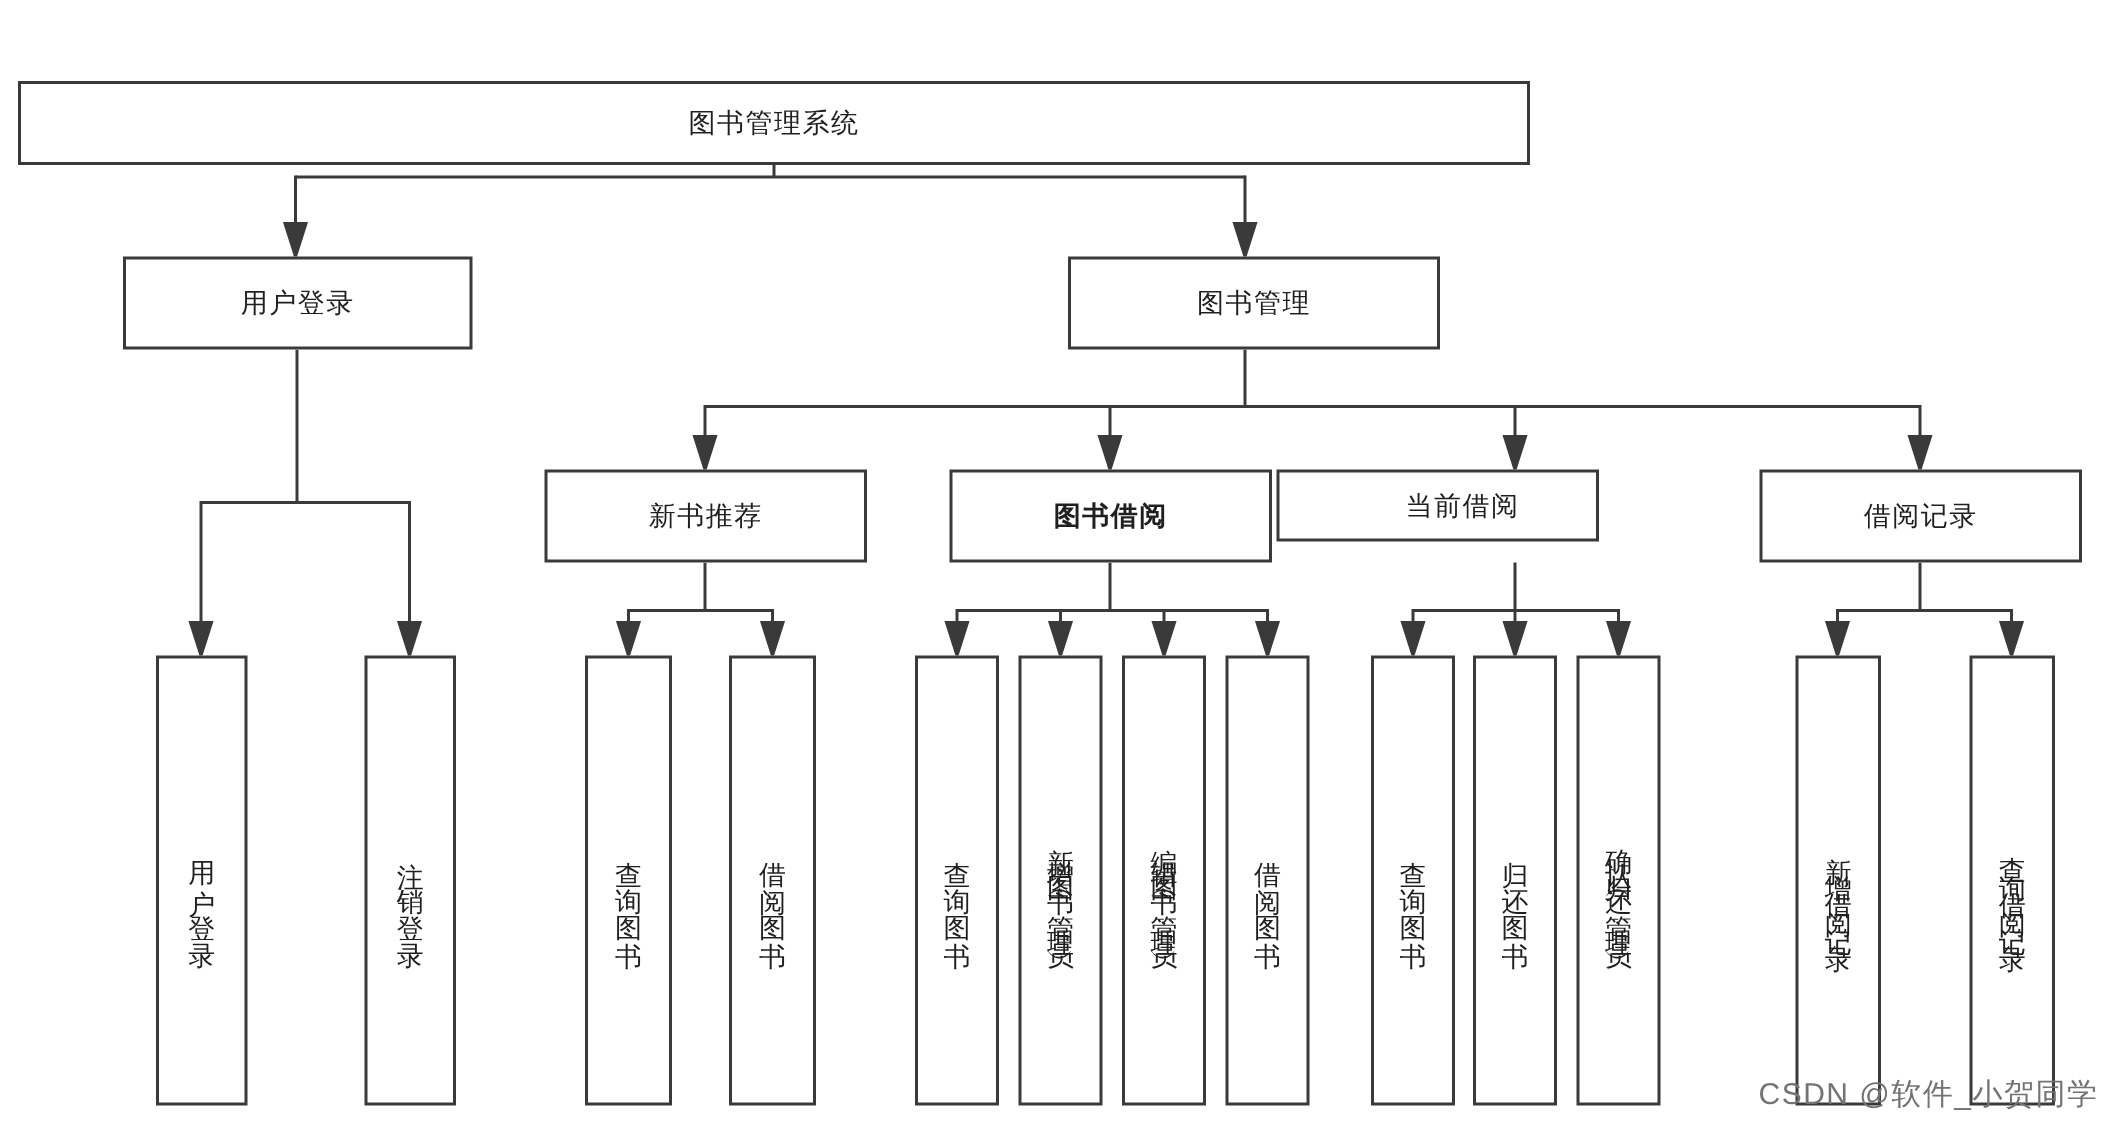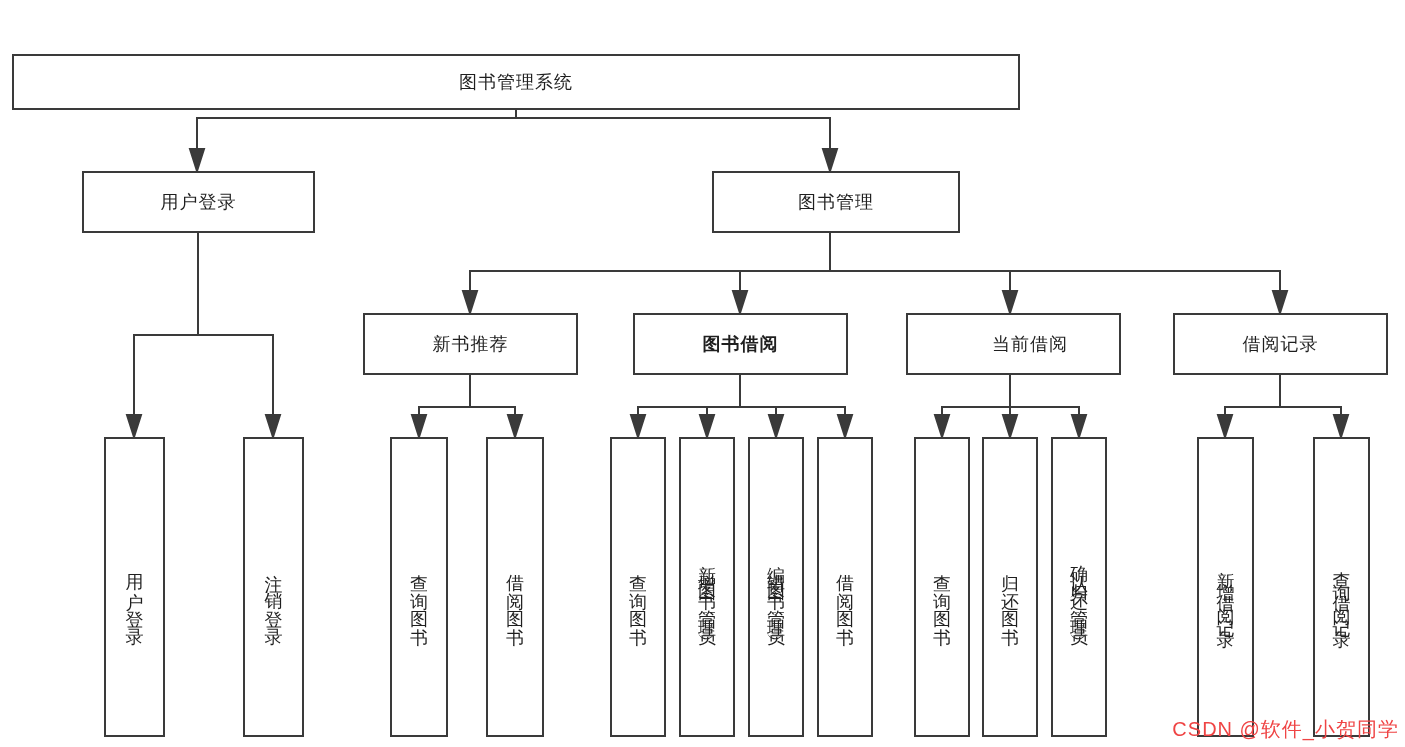--- a/index.html
+++ b/index.html
@@ -37,21 +37,21 @@
   .sp6 { letter-spacing: 12px; text-indent: 12px; }
   .sp9 { letter-spacing: 9px;  text-indent: 9px;  }
   
   .n-root { left: 12px;  top: 13px;  width: 1008px; height: 56px; margin-top: 41px; }
   
   .n-l1a  { left: 82px;  top: 171px; width: 233px; height: 62px; }
   .n-l1b  { left: 712px; top: 171px; width: 248px; height: 62px; }
   
   .n-l2a  { left: 363px; top: 313px; width: 215px; height: 62px; }
   .n-l2b  { left: 633px; top: 313px; width: 215px; height: 62px; font-weight: bold; }
-  .n-l2c  { left: 906px; top: 313px; width: 215px; height: 62px; padding-left: 33px; }
+  .n-l2c  { left: 851px; top: 313px; width: 215px; height: 48px; padding-left: 33px; }
   .n-l2d  { left: 1173px;top: 313px; width: 215px; height: 62px; font-family: Liberation Serif, serif; }
   
   .n-a1 { left: 104px;  top: 437px; width: 61px; height: 300px; }
   .n-a2 { left: 243px;  top: 437px; width: 61px; height: 300px; }
   .n-b1 { left: 390px;  top: 437px; width: 58px; height: 300px; }
   .n-b2 { left: 486px;  top: 437px; width: 58px; height: 300px; }
   .n-c1 { left: 610px;  top: 437px; width: 56px; height: 300px; }
   .n-c2 { left: 679px;  top: 437px; width: 56px; height: 300px; }
   .n-c3 { left: 748px;  top: 437px; width: 56px; height: 300px; }
   .n-c4 { left: 817px;  top: 437px; width: 56px; height: 300px; }
@@ -59,21 +59,21 @@
   .n-d2 { left: 982px;  top: 437px; width: 56px; height: 300px; }
   .n-d3 { left: 1051px; top: 437px; width: 56px; height: 300px; }
   .n-e1 { left: 1197px; top: 437px; width: 57px; height: 300px; }
   .n-e2 { left: 1313px; top: 437px; width: 57px; height: 300px; }
   .watermark {
     position: absolute;
     right: 6px;
     bottom: 4px;
     font-size: 20px;
     letter-spacing: 1px;
-    color: #ef4444;
+    color: #737373;
     white-space: nowrap;
   }
 </style>
 </head>
 <body>
 
 <div class="canvas">
 
   <svg class="connectors" viewBox="0 0 1405 747" xmlns="http://www.w3.org/2000/svg" stroke="#3a3a3a" stroke-width="2" fill="#3a3a3a">
 

